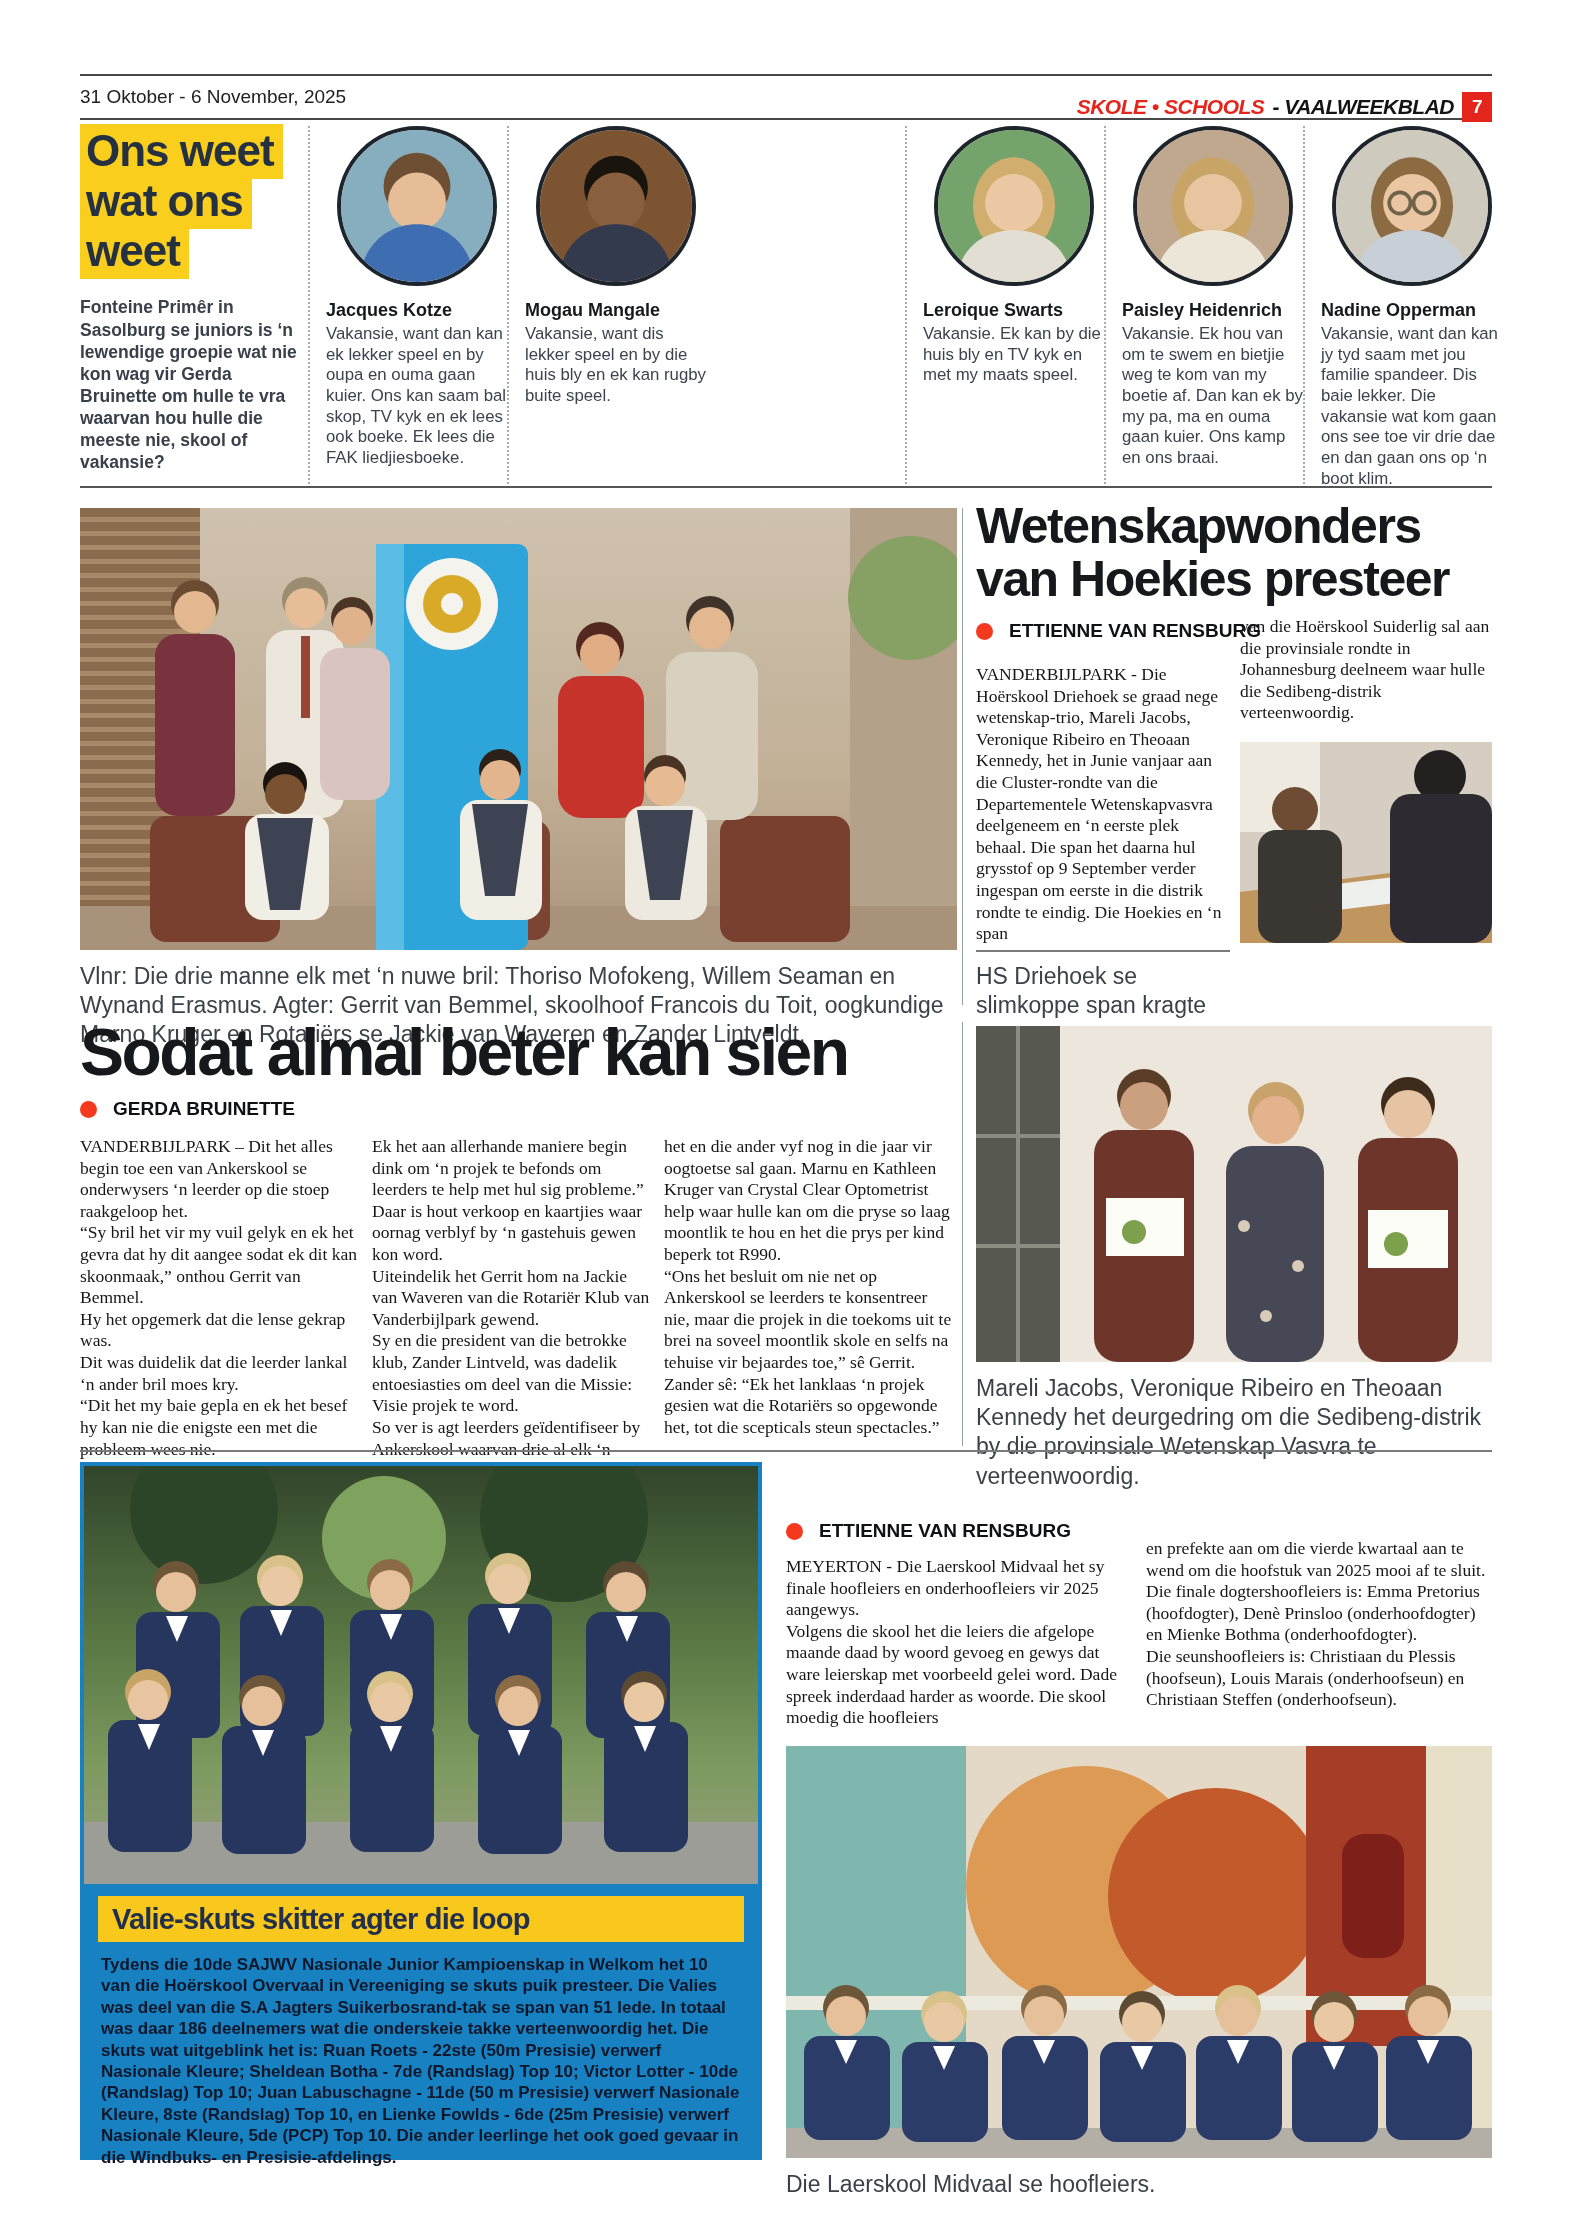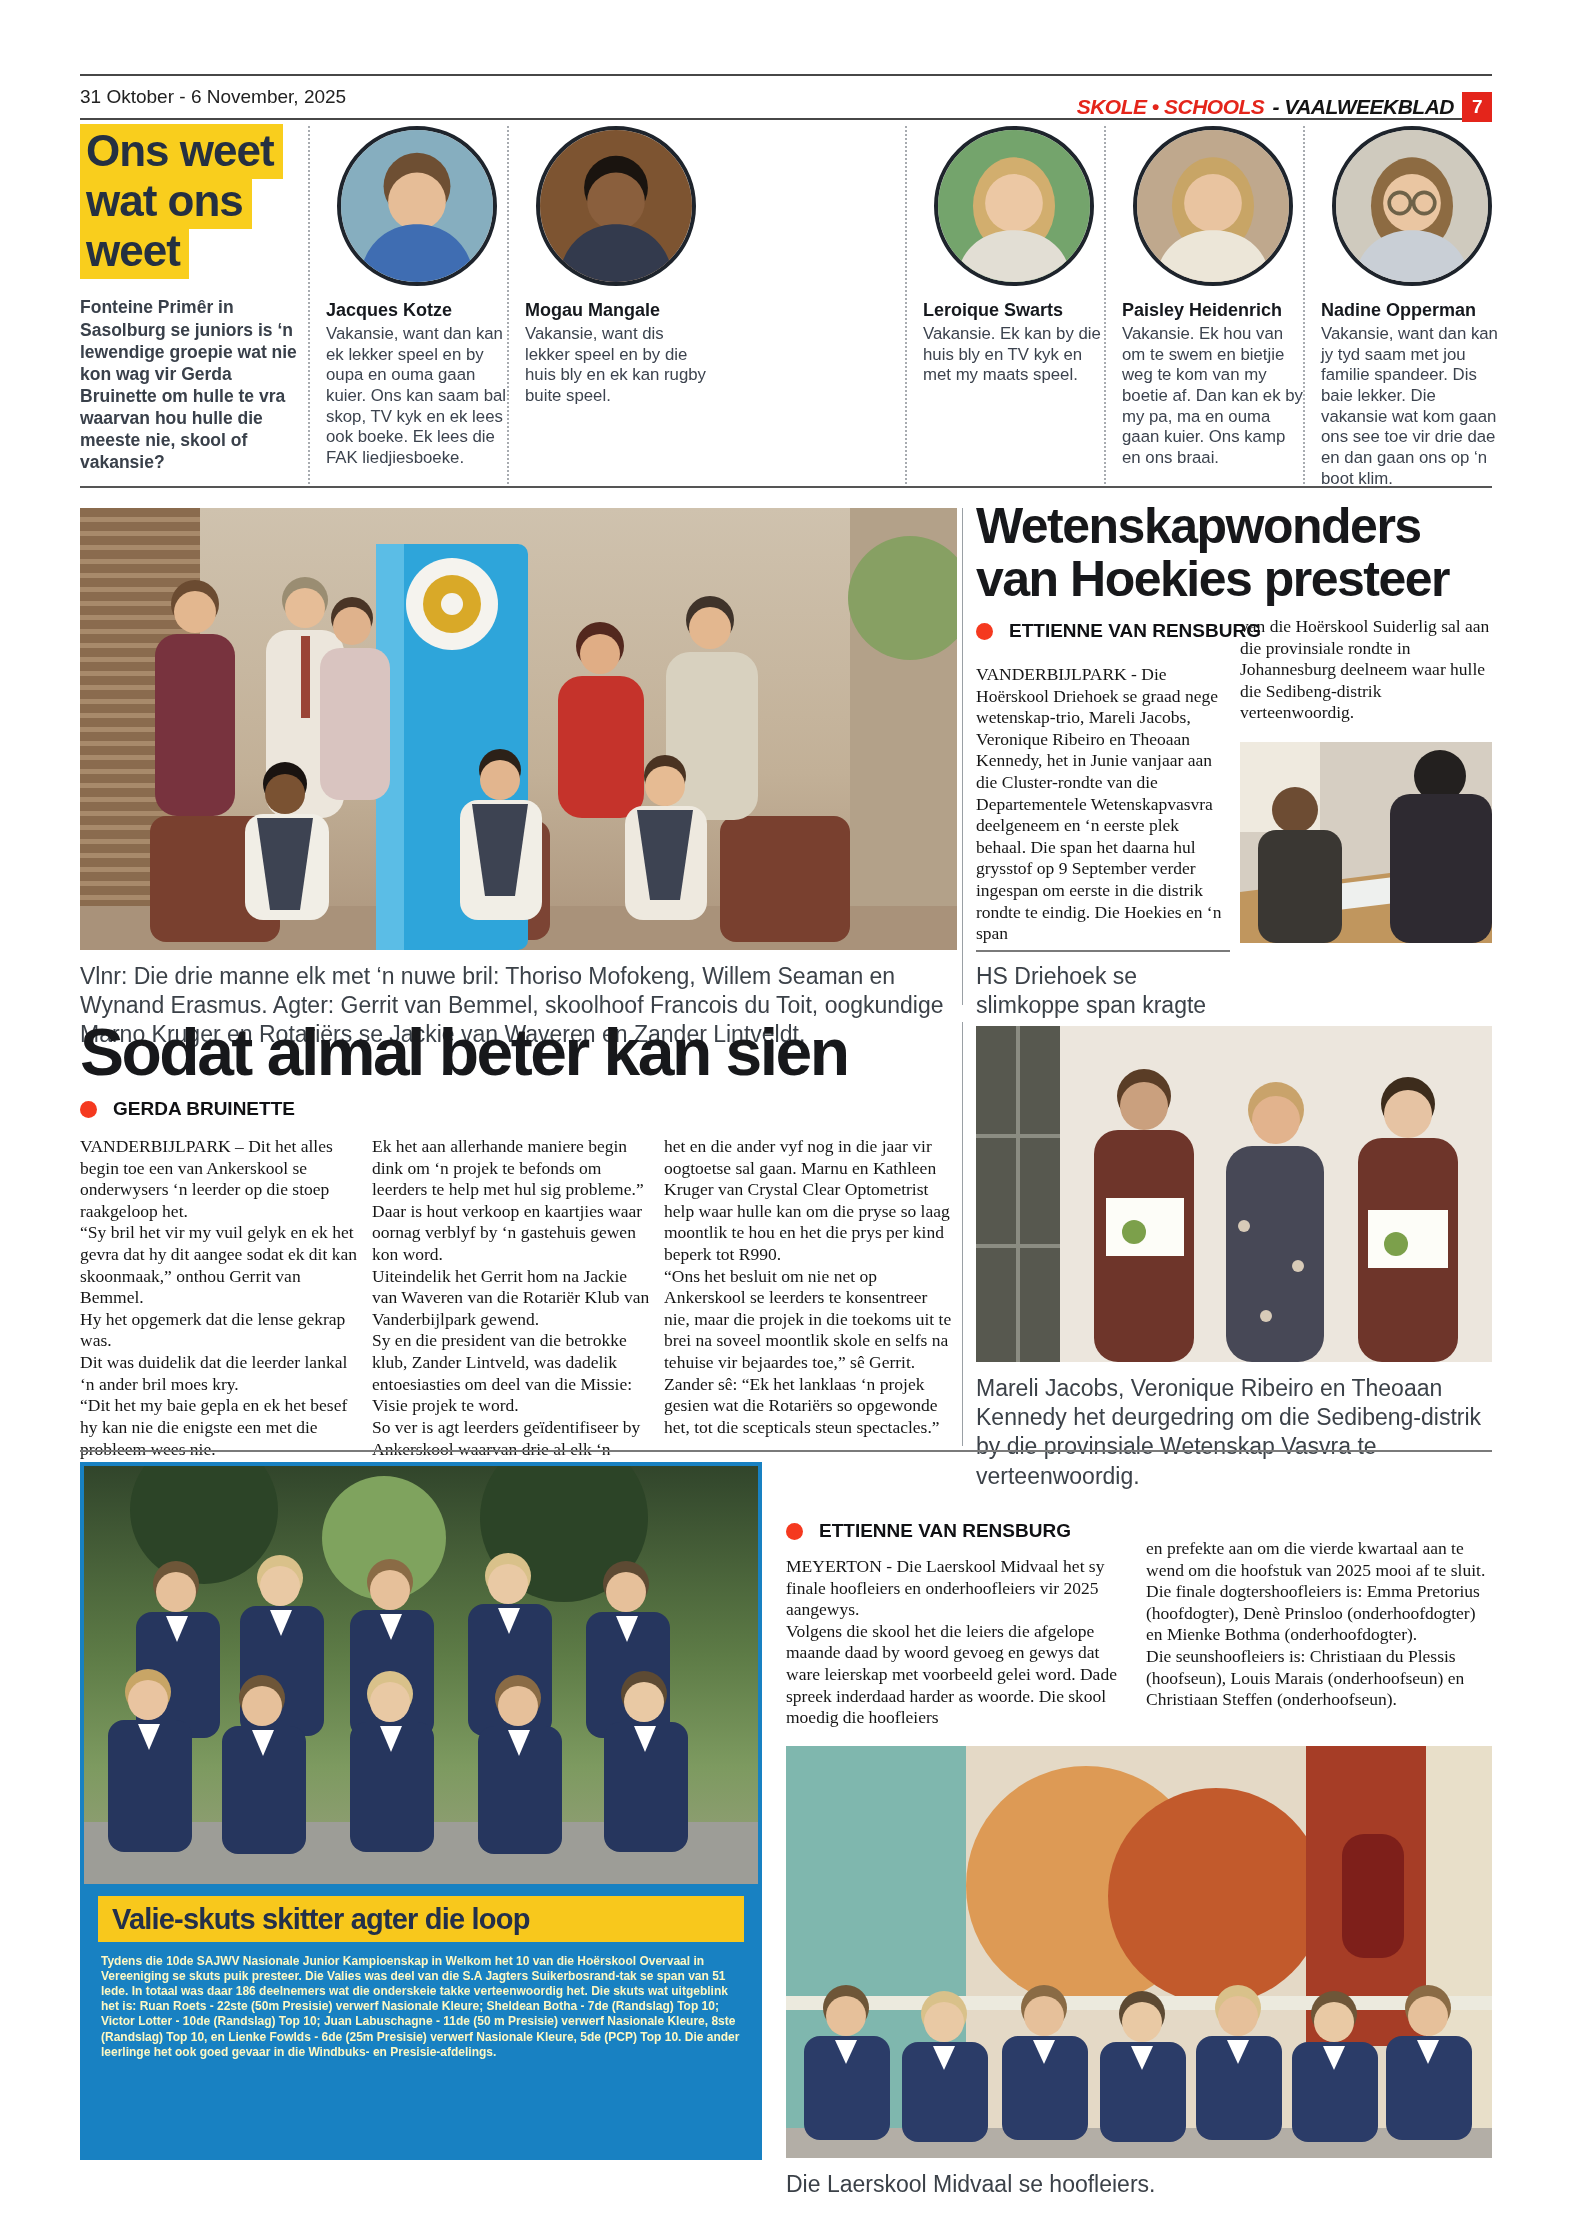--- a/index.html
+++ b/index.html
@@ -39,21 +39,21 @@
   .photo1{background:linear-gradient(180deg,#cfc2ae,#c2b097 60%,#ab947c);}
   .photo2{background:#d6cec2;}
   .photo3{background:#ece6dd;}
   .photo5{background:#e4d9c6;}
   
   #valie{position:absolute;left:80px;top:1462px;width:682px;height:698px;background:#1881C2;
          border:4px solid #1881C2;box-sizing:border-box;}
   .photo4{position:relative;width:100%;height:418px;background:linear-gradient(180deg,#31452b,#5d7b46 45%,#7d9a60 72%,#9aa07f);overflow:hidden;}
   .valie-banner{margin:12px 14px 0;height:46px;background:#F8C81C;display:flex;align-items:center;padding:0 14px;}
   .valie-banner span{font-weight:700;font-size:29px;letter-spacing:-0.8px;color:#23304a;}
-  .valie-body{margin:12px 17px;font-weight:700;font-size:12px;line-height:1.26;color:#fef9c3;}
+  .valie-body{margin:12px 17px;font-weight:700;font-size:17px;line-height:1.26;color:#0f172a;}
 </style>
 </head>
 <body>
 
 <div id="page">
 
   <div id="header">
     <span class="date">31 Oktober - 6 November, 2025</span>
     <span class="mast">
       <span class="red">SKOLE • SCHOOLS</span>

